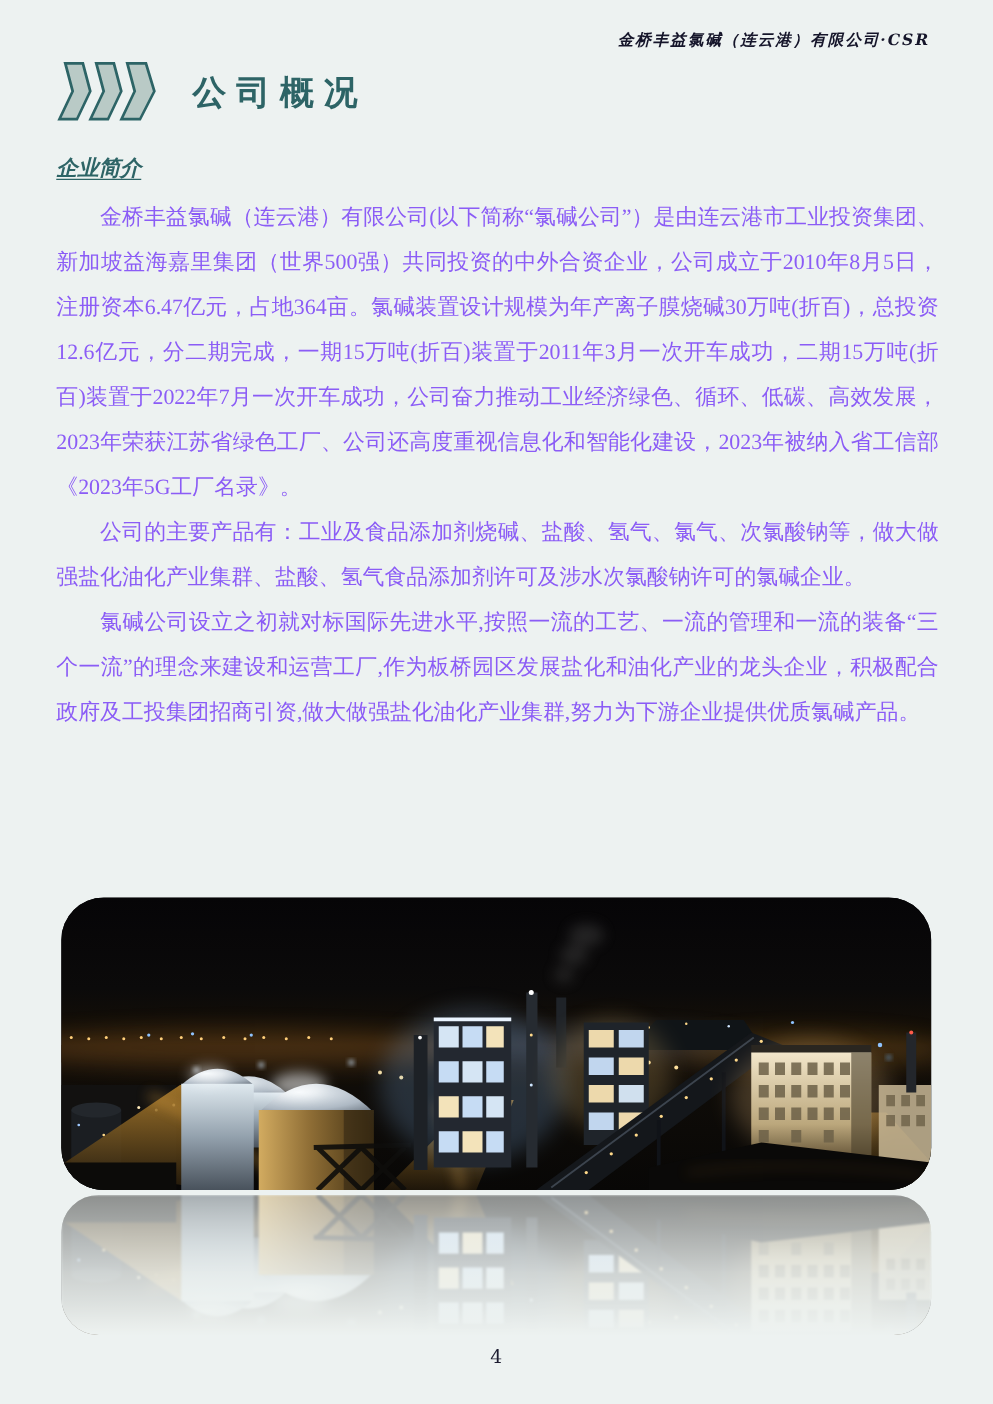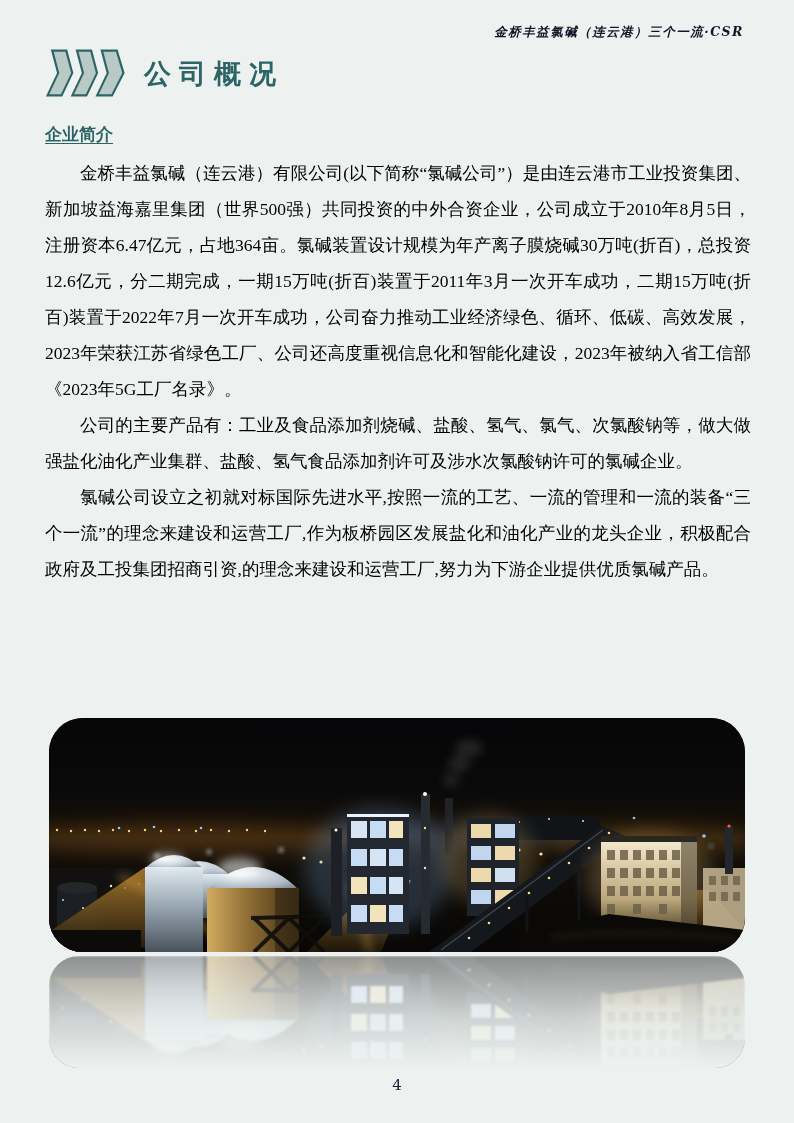--- a/index.html
+++ b/index.html
@@ -19,40 +19,41 @@
     font-size:12.5px; letter-spacing:1.5px;
     color:#15152a;
   }
 
   .title-row {
     position:absolute; left:40px; top:44px;
     display:flex; align-items:center; gap:16px; height:58px;
   }
   .chevrons { width:86px; height:56px; display:block; }
   .section-title {
-    margin:2px; padding-top:2px;
+    margin:12px; padding-top:2px;
     font-family:"Liberation Sans", sans-serif;
     font-weight:700; font-size:27px;
     letter-spacing:8px;
     color:#2d6466;
   }
 
   .subsection-title {
     position:absolute; left:45px; top:123px; margin:0;
     font-family:"Liberation Sans", sans-serif;
     font-weight:700; font-size:17px;
     color:#2d6466;
     text-decoration:underline;
     text-underline-offset:3px;
+    font-style:italic;
   }
 
   .body-text {
     position:absolute; left:45px; top:155px; width:706px;
     font-size:17.5px; line-height:36px;
-    color:#000000;
+    color:#8b5cf6;
     text-align:justify;
   }
   .body-text p { margin:0; text-indent:2em; }
 
   .photo {
     position:absolute; left:49px; top:718px;
     width:696px; height:234px;
     border-radius:34px; overflow:hidden;
     background:#070608;
   }
@@ -82,39 +83,39 @@
     text-align:center;
     font-size:15px; color:#1d1d31;
     font-family:"DejaVu Serif", serif;
   }
 </style>
 </head>
 <body>
 
 <div class="page">
 
-  <div class="header-right">金桥丰益氯碱（连云港）三个一流·CSR</div>
+  <div class="header-right">金桥丰益氯碱（连云港）有限公司·CSR</div>
 
   <div class="title-row">
     <svg class="chevrons" viewBox="-9 0 104 58">
       <g transform="skewX(-6)" fill="#b9cac6" stroke="#2d6466" stroke-width="2.6" stroke-linejoin="miter">
         <polygon points="6,2 23,2 33,29 23,56 6,56 16,29"></polygon>
         <polygon points="36,2 53,2 63,29 53,56 36,56 46,29"></polygon>
         <polygon points="66,2 84,2 95,29 84,56 66,56 76,29"></polygon>
       </g>
     </svg>
     <h1 class="section-title">公司概况</h1>
   </div>
 
   <h2 class="subsection-title">企业简介</h2>
 
   <div class="body-text">
     <p>金桥丰益氯碱（连云港）有限公司(以下简称“氯碱公司”）是由连云港市工业投资集团、新加坡益海嘉里集团（世界500强）共同投资的中外合资企业，公司成立于2010年8月5日，注册资本6.47亿元，占地364亩。氯碱装置设计规模为年产离子膜烧碱30万吨(折百)，总投资12.6亿元，分二期完成，一期15万吨(折百)装置于2011年3月一次开车成功，二期15万吨(折百)装置于2022年7月一次开车成功，公司奋力推动工业经济绿色、循环、低碳、高效发展，2023年荣获江苏省绿色工厂、公司还高度重视信息化和智能化建设，2023年被纳入省工信部《2023年5G工厂名录》。</p>
     <p>公司的主要产品有：工业及食品添加剂烧碱、盐酸、氢气、氯气、次氯酸钠等，做大做强盐化油化产业集群、盐酸、氢气食品添加剂许可及涉水次氯酸钠许可的氯碱企业。</p>
-    <p>氯碱公司设立之初就对标国际先进水平,按照一流的工艺、一流的管理和一流的装备“三个一流”的理念来建设和运营工厂,作为板桥园区发展盐化和油化产业的龙头企业，积极配合政府及工投集团招商引资,的理念来建设和运营工厂,努力为下游企业提供优质氯碱产品。</p>
+    <p>氯碱公司设立之初就对标国际先进水平,按照一流的工艺、一流的管理和一流的装备“三个一流”的理念来建设和运营工厂,作为板桥园区发展盐化和油化产业的龙头企业，积极配合政府及工投集团招商引资,做大做强盐化油化产业集群,努力为下游企业提供优质氯碱产品。</p>
   </div>
 
   <div class="photo">
     <svg viewBox="0 0 696 234" preserveAspectRatio="none" aria-hidden="true">
       <defs>
         <linearGradient id="skyG" x1="0" y1="0" x2="0" y2="1">
           <stop offset="0" stop-color="#060507"></stop>
           <stop offset="0.55" stop-color="#0b0a0a"></stop>
           <stop offset="0.82" stop-color="#150f07"></stop>
           <stop offset="1" stop-color="#27190c"></stop>

